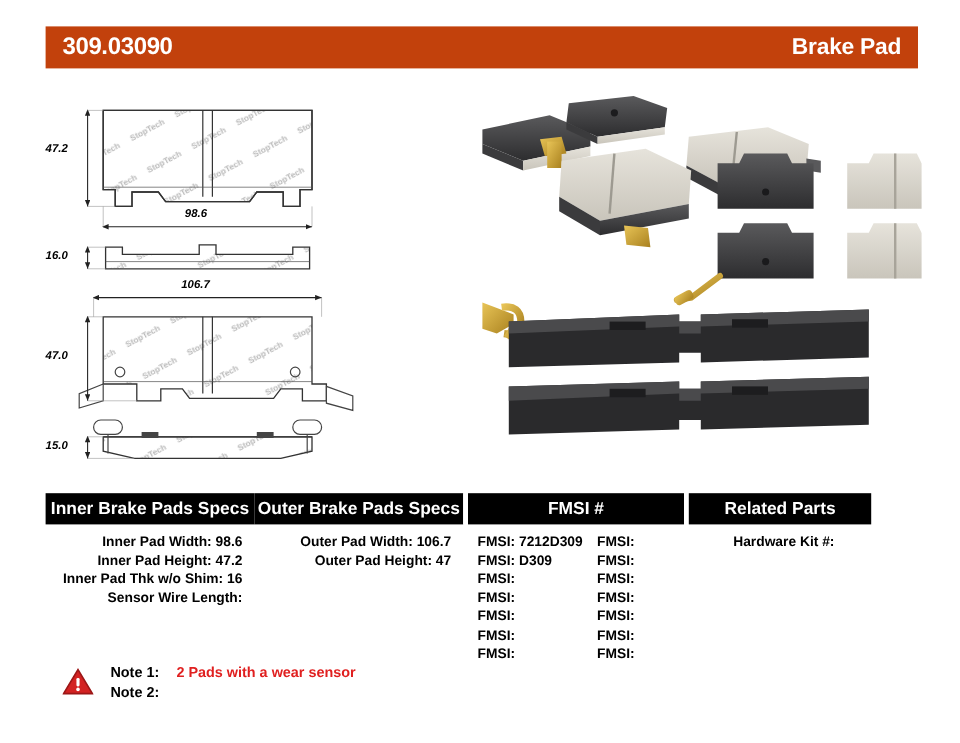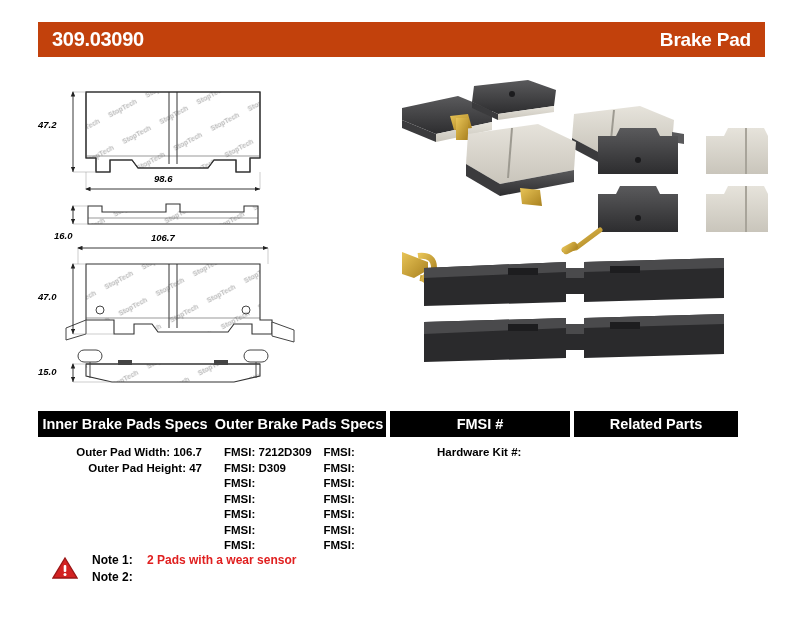--- a/index.html
+++ b/index.html
@@ -87,21 +87,21 @@
     align-items: center;
     justify-content: center;
     height: 26px;
     box-sizing: border-box;
   }
   .hdr-inner  { width: 174px; }
   .hdr-outer  { width: 174px; }
   .hdr-spacer { width: 4px; background: #ffffff; }
   .hdr-fmsi   { width: 180px; }
   .hdr-spacer2{ width: 4px; background: #ffffff; }
-  .hdr-related{ width: 164px; }
+  .hdr-related{ width: 152px; }
 
   .table-body {
     display: flex;
     margin-top: 8px;
     font-size: 11.5px;
     font-weight: bold;
     line-height: 15.5px;
   }
   .col-inner {
     width: 174px;
@@ -248,21 +248,21 @@
       </g>
       <g>
         <line x1="35" y1="292" x2="35" y2="310" stroke="#222" stroke-width="0.9" marker-start="url(#arS)" marker-end="url(#ar)"></line>
         <line x1="35" y1="292" x2="48" y2="292" stroke="#999" stroke-width="0.5"></line>
         <line x1="35" y1="310" x2="74" y2="310" stroke="#999" stroke-width="0.5"></line>
       </g>
     </svg>
 
     <div style="position:absolute;left:0px;top:47px;font-size:9.5px;font-weight:bold;font-style:italic;">47.2</div>
     <div style="position:absolute;left:116px;top:101px;font-size:9.5px;font-weight:bold;font-style:italic;">98.6</div>
-    <div style="position:absolute;left:16px;top:136px;font-size:9.5px;font-weight:bold;font-style:italic;margin-top:22px;">16.0</div>
+    <div style="position:absolute;left:0px;top:136px;font-size:9.5px;font-weight:bold;font-style:italic;">16.0</div>
     <div style="position:absolute;left:113px;top:160px;font-size:9.5px;font-weight:bold;font-style:italic;">106.7</div>
     <div style="position:absolute;left:0px;top:219px;font-size:9.5px;font-weight:bold;font-style:italic;">47.0</div>
     <div style="position:absolute;left:0px;top:294px;font-size:9.5px;font-weight:bold;font-style:italic;">15.0</div>
   </div>
 
   <div class="photos">
     <svg class="svgwrap" width="380" height="315" viewBox="0 0 380 315">
       <defs>
         <linearGradient id="fric" x1="0" y1="0" x2="0" y2="1">
           <stop offset="0" stop-color="#e6e3db"></stop>
@@ -362,20 +362,26 @@
     <div class="table-headers">
       <div class="hdr hdr-inner">Inner Brake Pads Specs</div>
       <div class="hdr hdr-outer">Outer Brake Pads Specs</div>
       <div class="hdr-spacer"></div>
       <div class="hdr hdr-fmsi">FMSI #</div>
       <div class="hdr-spacer2"></div>
       <div class="hdr hdr-related">Related Parts</div>
     </div>
 
     <div class="table-body">
+      <div class="col-inner">
+        <div>Inner Pad Width: 98.6</div>
+        <div>Inner Pad Height: 47.2</div>
+        <div>Inner Pad Thk w/o Shim: 16</div>
+        <div>Sensor Wire Length:</div>
+      </div>
       <div class="col-outer">
         <div>Outer Pad Width: 106.7</div>
         <div>Outer Pad Height: 47</div>
         <div></div>
       </div>
       <div class="col-fmsi">
         <div class="fmsi-sub">
           <div>FMSI:  7212D309</div>
           <div>FMSI:  D309</div>
           <div>FMSI:</div>

